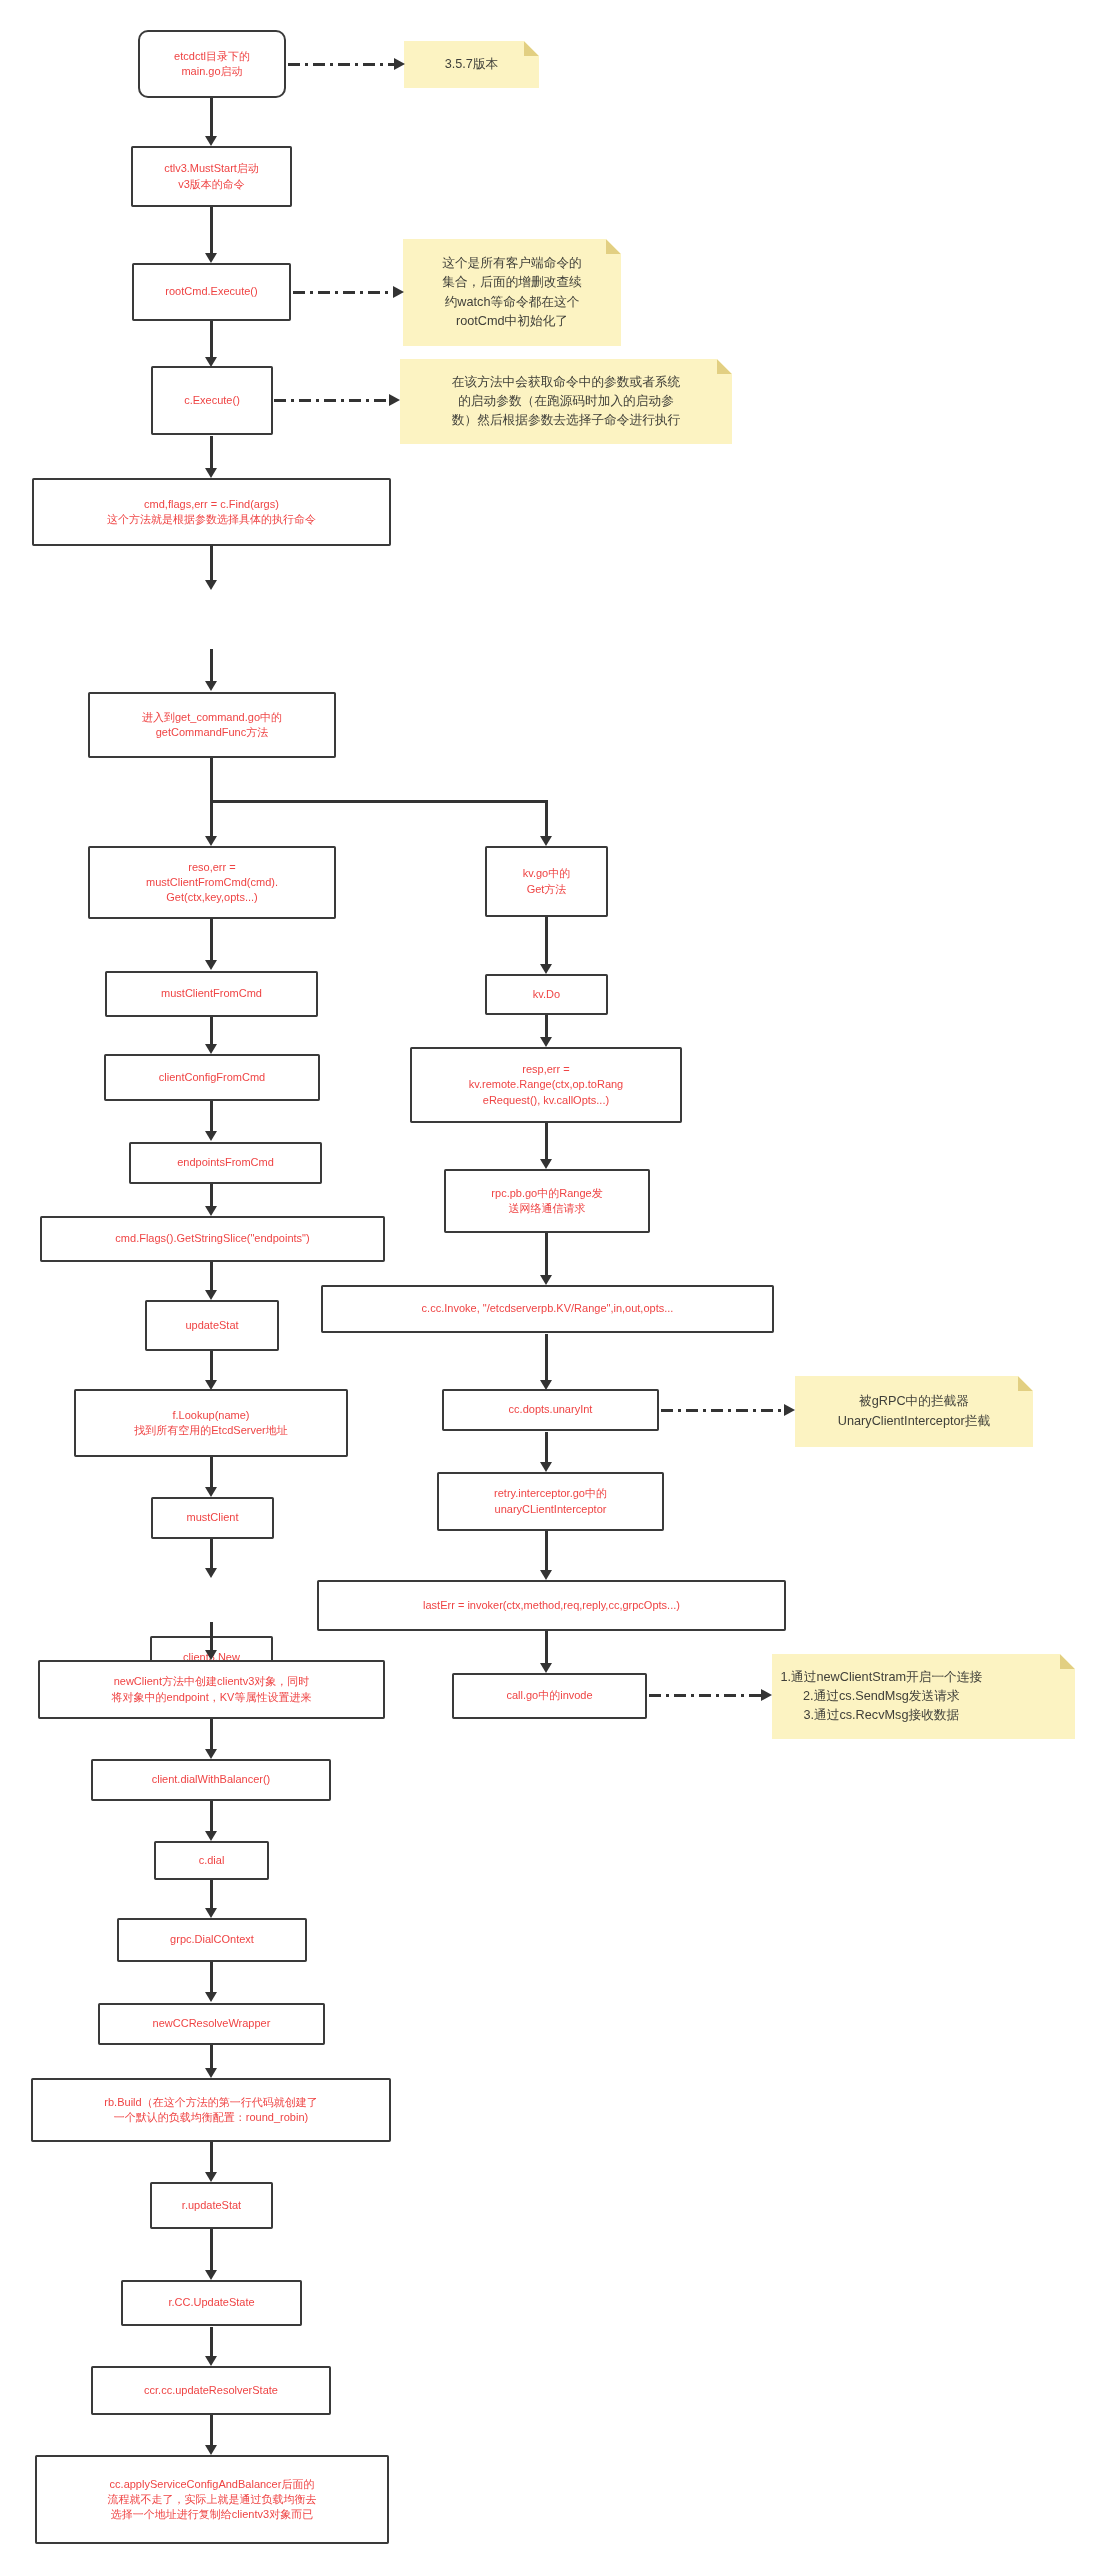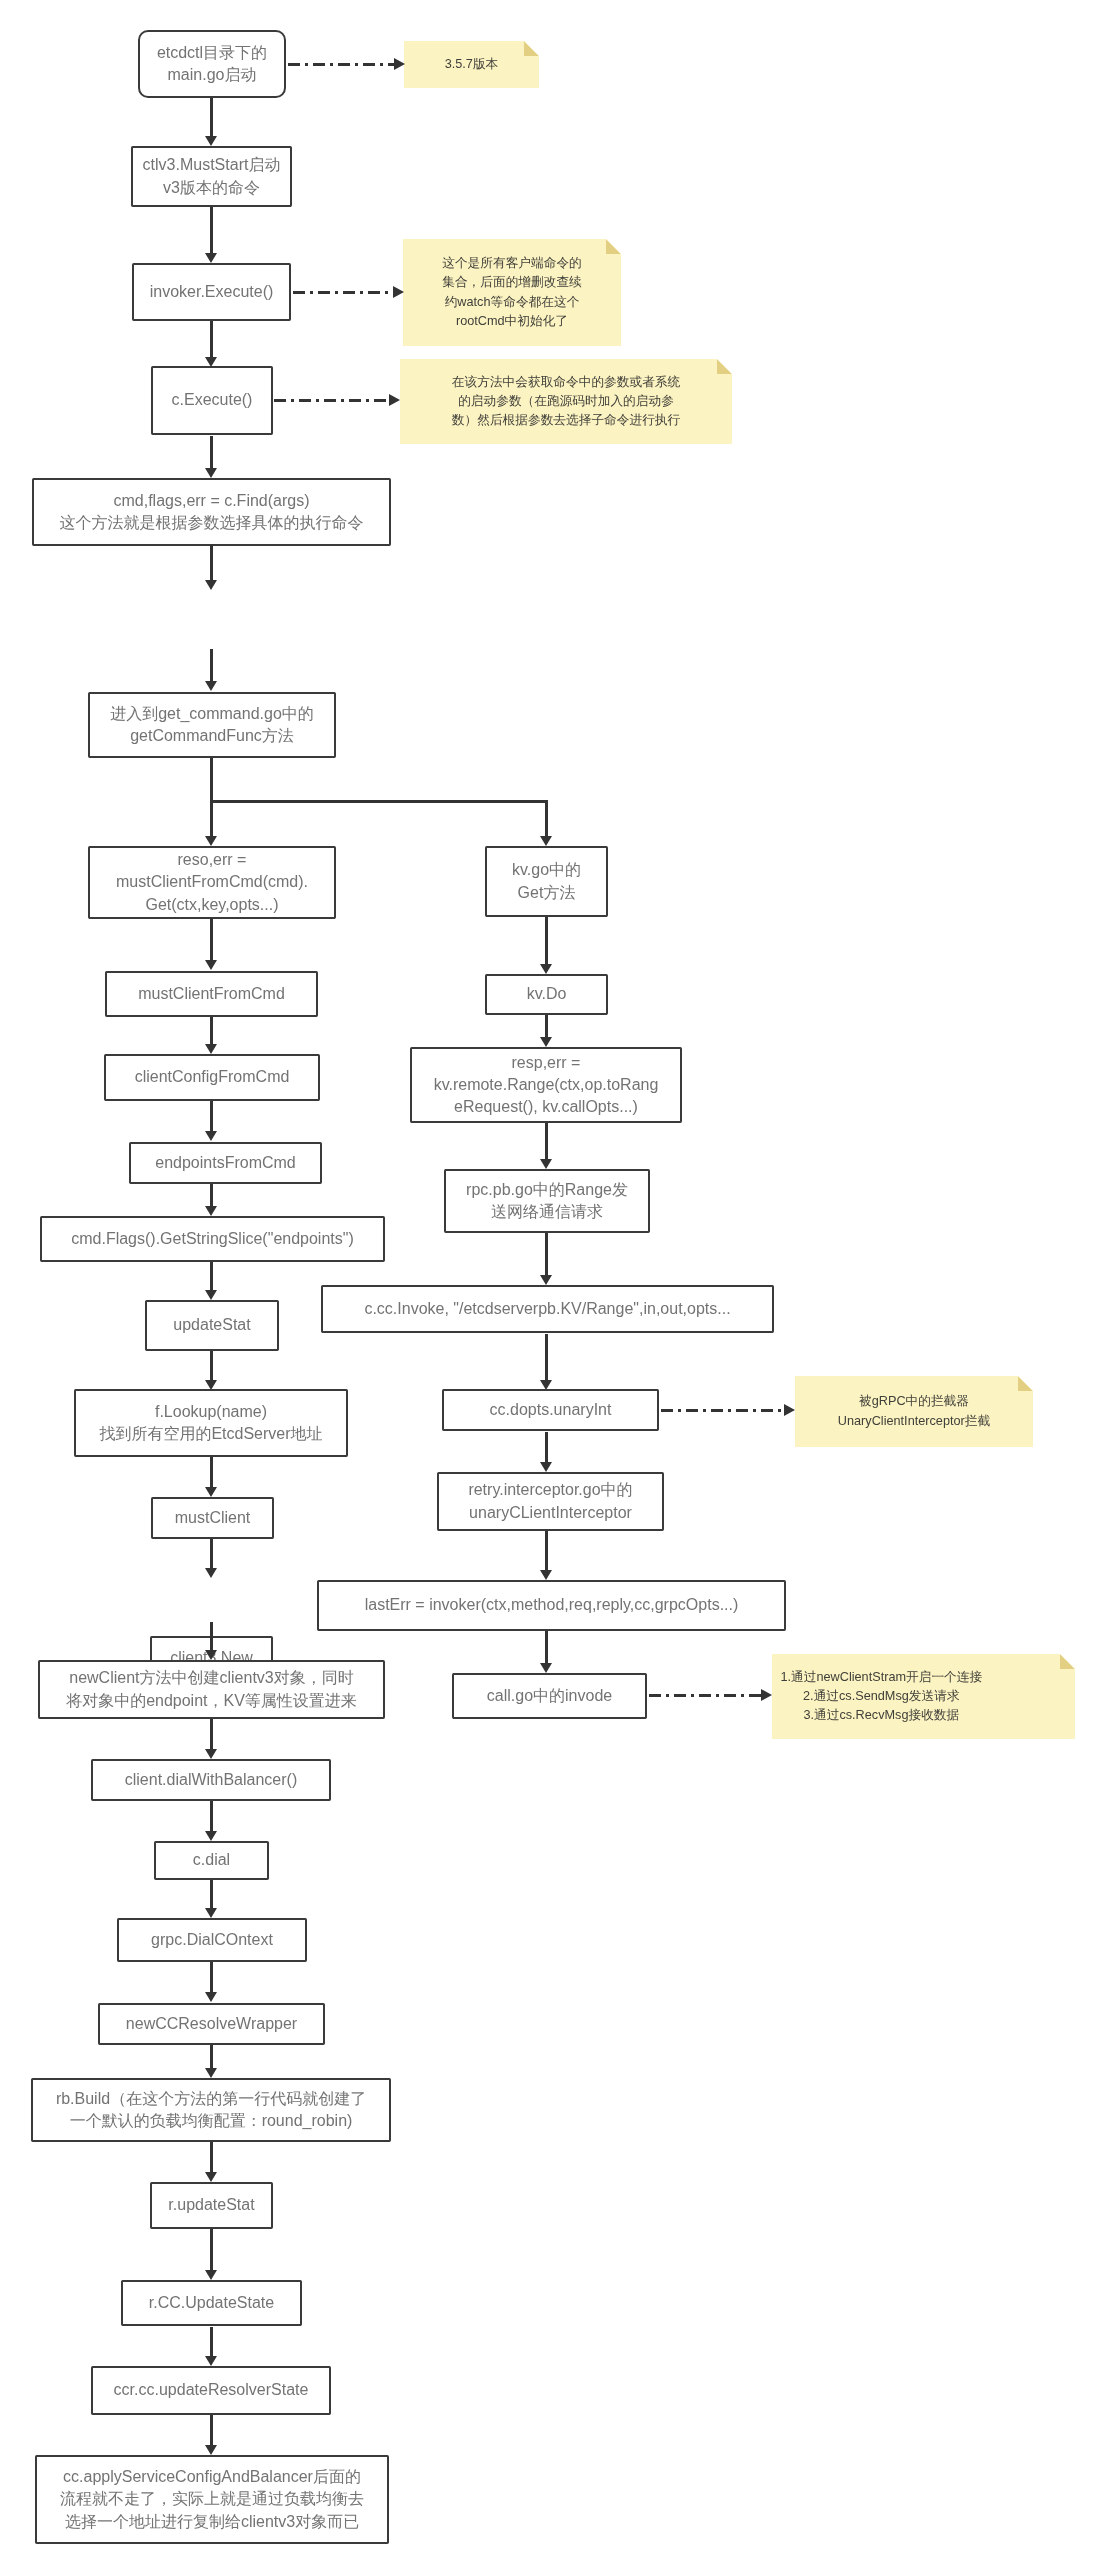--- a/index.html
+++ b/index.html
@@ -3,23 +3,23 @@
 <meta charset="utf-8">
 <style>
   html,body{margin:0;padding:0;background:#ffffff;}
   body{font-family:"Liberation Sans","DejaVu Sans",sans-serif;}
   #canvas{position:relative;width:1097px;height:2576px;background:#ffffff;overflow:hidden;}
   .node{
     position:absolute;
     box-sizing:border-box;
     border:2.5px solid #3a3a3a;
     background:#ffffff;
-    color:#737373;
+    color:#ef4444;
     display:flex;align-items:center;justify-content:center;text-align:center;
-    font-size:16px;line-height:1.38;
+    font-size:11px;line-height:1.38;
     white-space:pre-line;
     border-radius:1.7px;
     padding:1.7px 5px;
   }
   .node.rounded{border-radius:10px;}
   .note{
     position:absolute;
     box-sizing:border-box;
     background:#FCF3C2;
     color:#3f3f39;
@@ -54,21 +54,21 @@
 </style>
 </head>
 <body>
 
 <div id="canvas">
 
   <div class="node rounded" style="left:138px;top:30px;width:148px;height:68px">etcdctl目录下的
 main.go启动</div>
   <div class="node" style="left:131px;top:146px;width:161px;height:61px">ctlv3.MustStart启动
 v3版本的命令</div>
-  <div class="node" style="left:132px;top:263px;width:159px;height:58px">invoker.Execute()</div>
+  <div class="node" style="left:132px;top:263px;width:159px;height:58px">rootCmd.Execute()</div>
   <div class="node" style="left:151px;top:366px;width:122px;height:69px">c.Execute()</div>
   <div class="node" style="left:32px;top:478px;width:359px;height:68px">cmd,flags,err = c.Find(args)
 这个方法就是根据参数选择具体的执行命令</div>
   <div class="node" style="left:88px;top:692px;width:248px;height:66px">进入到get_command.go中的
 getCommandFunc方法</div>
   <div class="node" style="left:88px;top:846px;width:248px;height:73px">reso,err =
 mustClientFromCmd(cmd).
 Get(ctx,key,opts...)</div>
   <div class="node" style="left:105px;top:971px;width:213px;height:46px">mustClientFromCmd</div>
   <div class="node" style="left:104px;top:1054px;width:216px;height:47px">clientConfigFromCmd</div>

